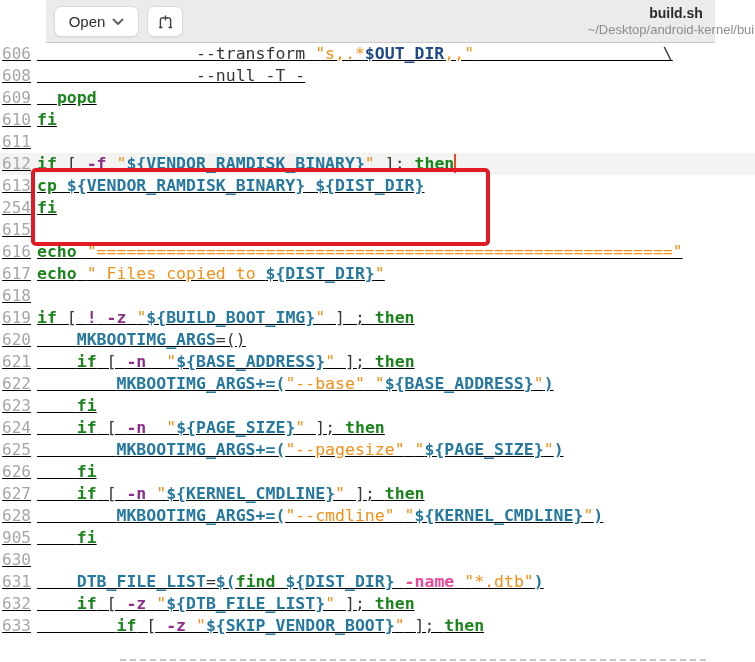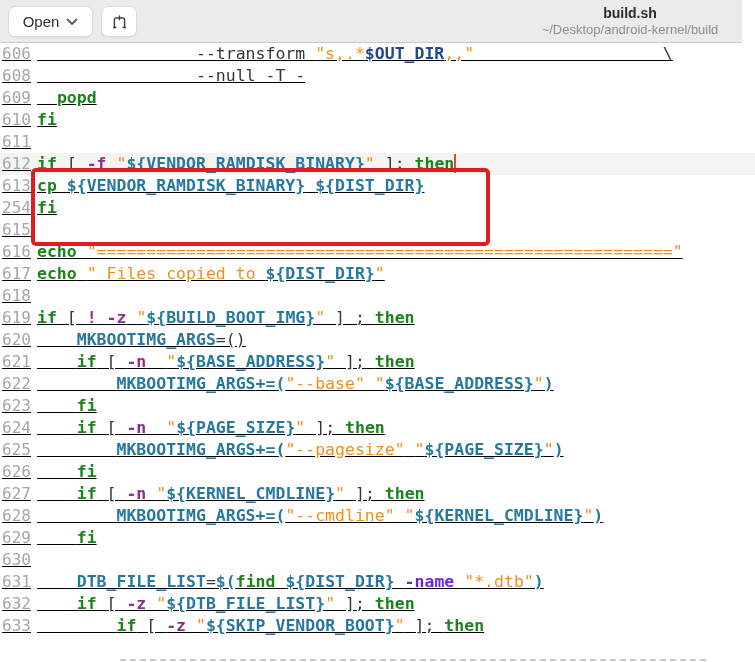--- a/index.html
+++ b/index.html
@@ -5,23 +5,24 @@
   * { box-sizing: border-box; }
   html,body { margin:0; padding:0; }
   body {
     width:755px; height:662px; overflow:hidden;
     background:#ffffff;
     font-family:"Liberation Sans", sans-serif;
     position:relative;
   }
   
   .headerbar {
-    position:relative; width:742px; height:43px;
+    position:relative; width:669px; height:43px;
     background:#ebebeb;
     border-bottom:1px solid #c9c9c9;
+    margin-left:46px;
   }
   .hb-btn {
     position:absolute; top:6px; height:31px;
     background:#ffffff; border:1px solid #dadada; border-radius:7px;
     box-shadow:0 1px 1px rgba(0,0,0,0.05);
     display:flex; align-items:center; justify-content:center;
     cursor:pointer;
   }
   .open-btn { left:8px; width:85px; gap:7px; font-size:15px; color:#2f2f2f; }
   .tab-btn  { left:101px; width:36px; }
@@ -44,21 +45,21 @@
     flex:none; width:34px; padding-right:3px; text-align:right;
     color:#a6a6a6; font-size:16px;
   }
   .code { flex:1; padding-left:3px; white-space:pre; }
   .tk-p { color:#363636; }
   .tk-k { color:#1c841c; font-weight:bold; }
   .tk-v { color:#26789e; font-weight:bold; }
   .tk-n { color:#204a87; font-weight:bold; }
   .tk-s { color:#f28f16; }
   .tk-o { color:#8b2f8b; font-weight:bold; }
-  .tk-b { color:#6d28d9; font-weight:bold; }
+  .tk-b { color:#ec4899; font-weight:bold; }
   .tk-t { color:#26789e; font-weight:bold; }
   .caret {
     display:inline-block; width:2px; height:19px;
     background:#e8492c; margin-bottom:-4px;
   }
   .annotation-rect {
     position:absolute; left:31px; top:125px; width:459px; height:78px;
     border:4px solid #e01b24; border-radius:5px;
     pointer-events:none; z-index:5;
   }
@@ -112,20 +113,20 @@
     <div class="row"><span class="gutter">619</span><span class="code"><span class="tk-k">if</span><span class="tk-p"> [ </span><span class="tk-o">!</span><span class="tk-p"> </span><span class="tk-o">-z</span><span class="tk-p"> </span><span class="tk-s">"</span><span class="tk-v">${BUILD_BOOT_IMG}</span><span class="tk-s">"</span><span class="tk-p"> ] ; </span><span class="tk-k">then</span></span></div>
     <div class="row"><span class="gutter">620</span><span class="code"><span class="tk-p">    </span><span class="tk-v">MKBOOTIMG_ARGS</span><span class="tk-p">=()</span></span></div>
     <div class="row"><span class="gutter">621</span><span class="code"><span class="tk-p">    </span><span class="tk-k">if</span><span class="tk-p"> [ </span><span class="tk-o">-n</span><span class="tk-p">  </span><span class="tk-s">"</span><span class="tk-v">${BASE_ADDRESS}</span><span class="tk-s">"</span><span class="tk-p"> ]; </span><span class="tk-k">then</span></span></div>
     <div class="row"><span class="gutter">622</span><span class="code"><span class="tk-p">        </span><span class="tk-v">MKBOOTIMG_ARGS</span><span class="tk-t">+=(</span><span class="tk-s">"--base"</span><span class="tk-p"> </span><span class="tk-s">"</span><span class="tk-v">${BASE_ADDRESS}</span><span class="tk-s">"</span><span class="tk-t">)</span></span></div>
     <div class="row"><span class="gutter">623</span><span class="code"><span class="tk-p">    </span><span class="tk-k">fi</span></span></div>
     <div class="row"><span class="gutter">624</span><span class="code"><span class="tk-p">    </span><span class="tk-k">if</span><span class="tk-p"> [ </span><span class="tk-o">-n</span><span class="tk-p">  </span><span class="tk-s">"</span><span class="tk-v">${PAGE_SIZE}</span><span class="tk-s">"</span><span class="tk-p"> ]; </span><span class="tk-k">then</span></span></div>
     <div class="row"><span class="gutter">625</span><span class="code"><span class="tk-p">        </span><span class="tk-v">MKBOOTIMG_ARGS</span><span class="tk-t">+=(</span><span class="tk-s">"--pagesize"</span><span class="tk-p"> </span><span class="tk-s">"</span><span class="tk-v">${PAGE_SIZE}</span><span class="tk-s">"</span><span class="tk-t">)</span></span></div>
     <div class="row"><span class="gutter">626</span><span class="code"><span class="tk-p">    </span><span class="tk-k">fi</span></span></div>
     <div class="row"><span class="gutter">627</span><span class="code"><span class="tk-p">    </span><span class="tk-k">if</span><span class="tk-p"> [ </span><span class="tk-o">-n</span><span class="tk-p"> </span><span class="tk-s">"</span><span class="tk-v">${KERNEL_CMDLINE}</span><span class="tk-s">"</span><span class="tk-p"> ]; </span><span class="tk-k">then</span></span></div>
     <div class="row"><span class="gutter">628</span><span class="code"><span class="tk-p">        </span><span class="tk-v">MKBOOTIMG_ARGS</span><span class="tk-t">+=(</span><span class="tk-s">"--cmdline"</span><span class="tk-p"> </span><span class="tk-s">"</span><span class="tk-v">${KERNEL_CMDLINE}</span><span class="tk-s">"</span><span class="tk-t">)</span></span></div>
-    <div class="row"><span class="gutter">629</span><span class="code"><span class="tk-p">    </span><span class="tk-k">fi</span></span></div>
+    <div class="row"><span class="gutter">905</span><span class="code"><span class="tk-p">    </span><span class="tk-k">fi</span></span></div>
     <div class="row"><span class="gutter">630</span><span class="code"></span></div>
     <div class="row"><span class="gutter">631</span><span class="code"><span class="tk-p">    </span><span class="tk-v">DTB_FILE_LIST</span><span class="tk-p">=</span><span class="tk-t">$(</span><span class="tk-k">find</span><span class="tk-p"> </span><span class="tk-v">${DIST_DIR}</span><span class="tk-p"> </span><span class="tk-b">-name</span><span class="tk-p"> </span><span class="tk-s">"*.dtb"</span><span class="tk-t">)</span></span></div>
     <div class="row"><span class="gutter">632</span><span class="code"><span class="tk-p">    </span><span class="tk-k">if</span><span class="tk-p"> [ </span><span class="tk-o">-z</span><span class="tk-p"> </span><span class="tk-s">"</span><span class="tk-v">${DTB_FILE_LIST}</span><span class="tk-s">"</span><span class="tk-p"> ]; </span><span class="tk-k">then</span></span></div>
     <div class="row"><span class="gutter">633</span><span class="code"><span class="tk-p">        </span><span class="tk-k">if</span><span class="tk-p"> [ </span><span class="tk-o">-z</span><span class="tk-p"> </span><span class="tk-s">"</span><span class="tk-v">${SKIP_VENDOR_BOOT}</span><span class="tk-s">"</span><span class="tk-p"> ]; </span><span class="tk-k">then</span></span></div>
     <div class="annotation-rect"></div>
   <div class="clipped-line-sliver"></div>
 </div>
 
 </body></html>

